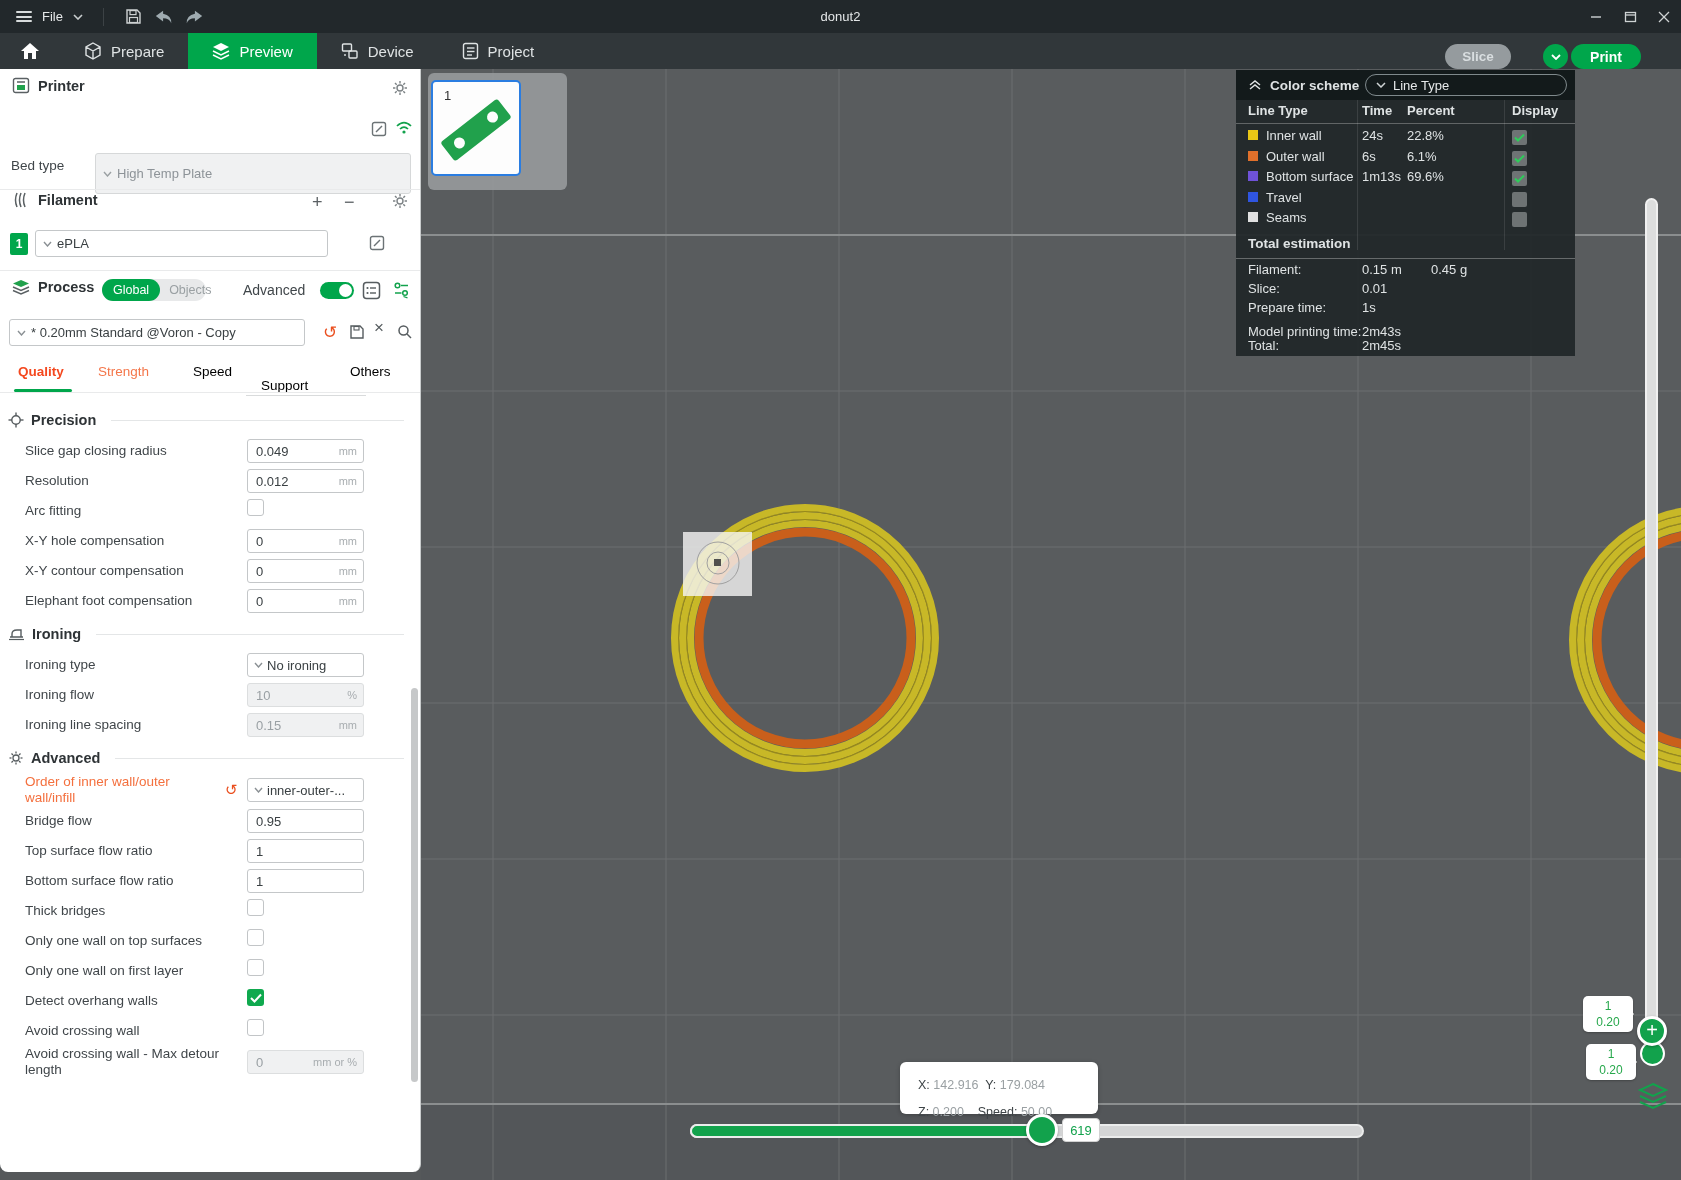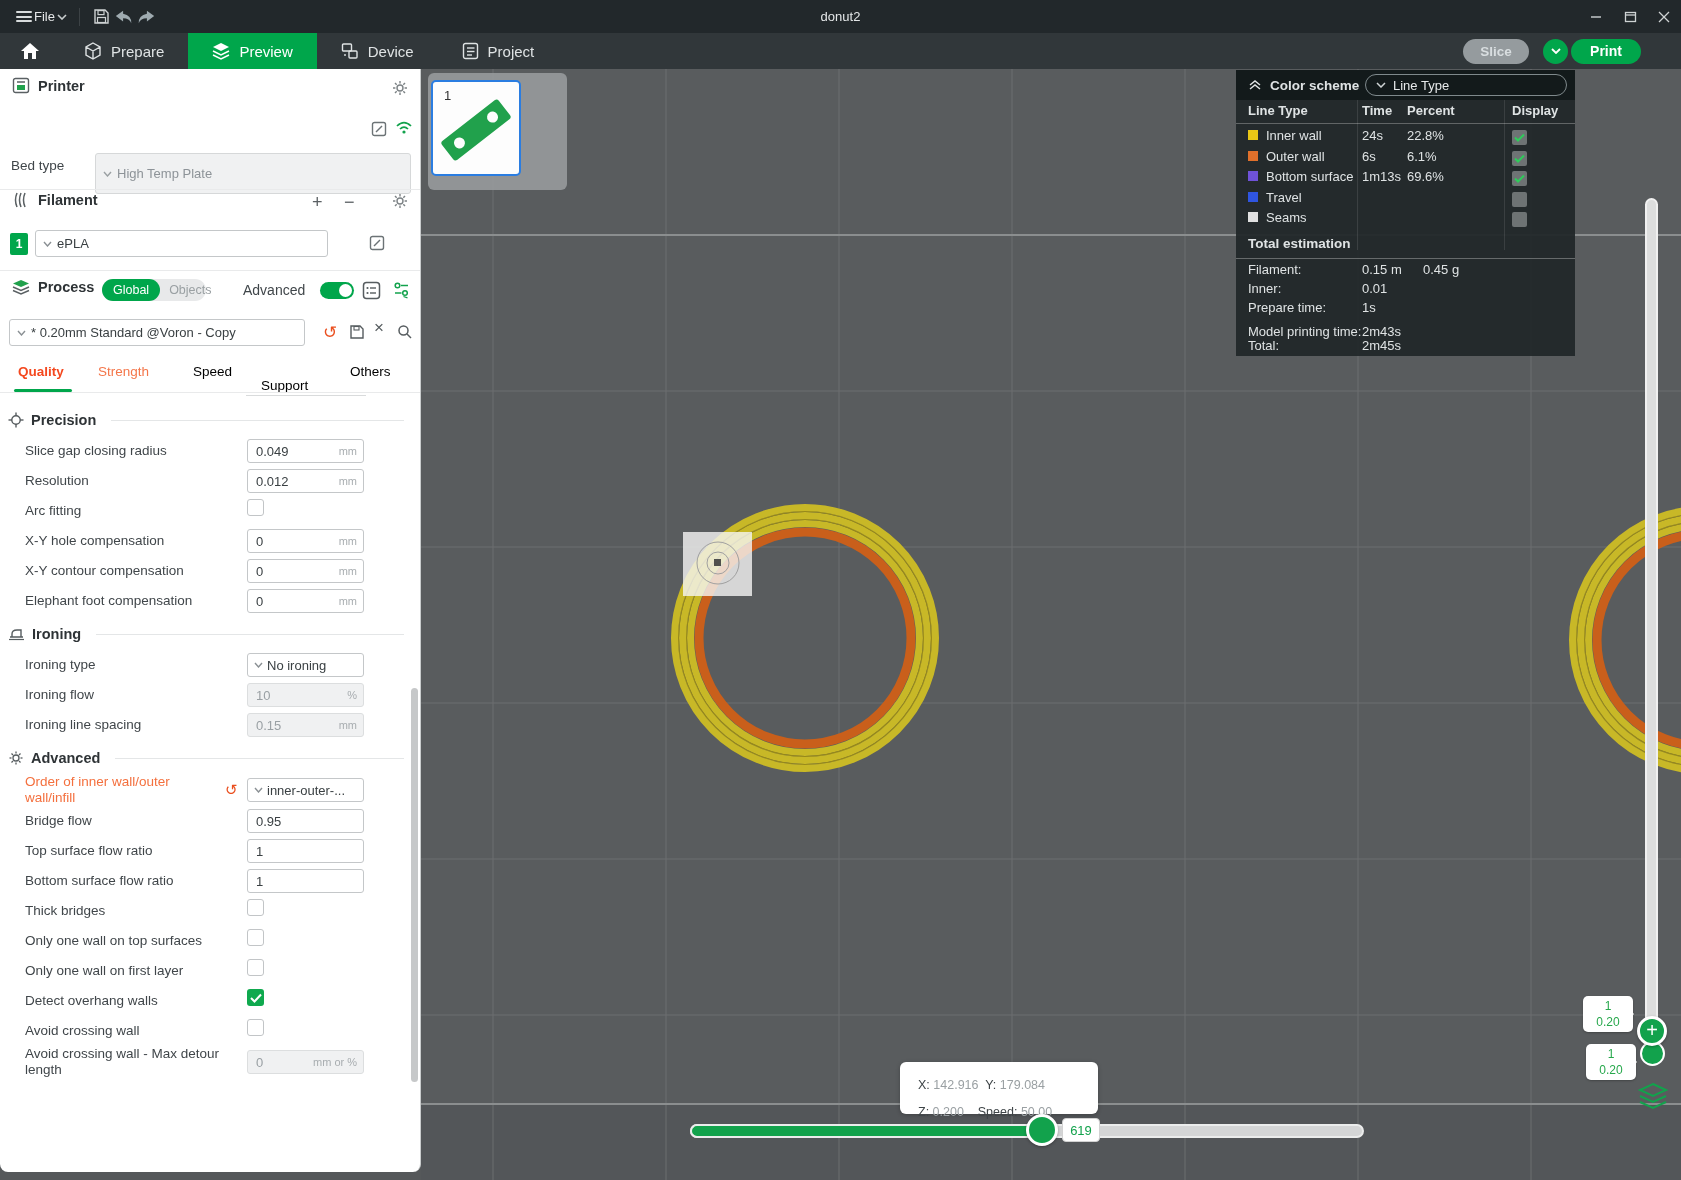--- a/index.html
+++ b/index.html
@@ -3,37 +3,37 @@
 <meta charset="utf-8">
 <style>
   * { margin:0; padding:0; box-sizing:border-box; }
   html,body { width:1681px; height:1180px; overflow:hidden;
     font-family:"Liberation Sans", sans-serif; background:#55585a; }
   .abs { position:absolute; }
 
   
   .titlebar { position:absolute; left:0; top:0; width:1681px; height:33px;
     background:#22282b; color:#dfe3e4; display:flex; align-items:center; }
-  .tb-left { display:flex; align-items:center; gap:2px; padding-left:16px; }
+  .tb-left { display:flex; align-items:center; gap:10px; padding-left:16px; }
   .hamburger { width:16px; height:11px; display:flex; flex-direction:column; justify-content:space-between; }
   .hamburger span { display:block; height:2px; background:#d8dcdd; border-radius:1px; }
   .tb-file { font-size:13px; color:#e6e8e9; }
   .tb-sep { width:1px; height:18px; background:#3c4245; margin:0 10px; }
   .tb-ic { width:20px; height:20px; display:flex; align-items:center; justify-content:center; }
   .title-center { position:absolute; left:0; right:0; text-align:center; font-size:13px; color:#e4e7e8; pointer-events:none; }
   .win-btns { margin-left:auto; display:flex; align-items:center; height:100%; }
   .win-btn { width:34px; height:100%; display:flex; align-items:center; justify-content:center; color:#cfd3d4; }
 
   
   .navbar { position:absolute; left:0; top:33px; width:1681px; height:36px;
     background:#31373a; display:flex; align-items:stretch; color:#dfe3e4; }
   .nav-tab { display:flex; align-items:center; gap:9px; padding:0 24px; font-size:15px; }
   .nav-home { padding:0 20px; }
   .nav-tab.active { background:#00a64b; color:#fff; }
-  .nav-right { margin-left:auto; display:flex; align-items:center; gap:14px; padding-right:40px; }
+  .nav-right { margin-left:auto; display:flex; align-items:flex-end; gap:32px; padding-right:40px; }
   .slice-btn { width:66px; height:25px; border-radius:13px; background:#959b9e; color:#d9dee0;
     font-size:13.5px; font-weight:bold; display:flex; align-items:center; justify-content:center; }
   .print-group { display:flex; align-items:center; gap:3px; }
   .print-chev { width:25px; height:25px; border-radius:50%; background:#00a64b; display:flex; align-items:center; justify-content:center; }
   .print-btn { width:70px; height:25px; border-radius:13px; background:#00a64b; color:#fff;
     font-size:14px; font-weight:bold; display:flex; align-items:center; justify-content:center; }
 
   
   .left-panel { position:absolute; left:0; top:69px; width:421px; height:1103px;
     background:#ffffff; border-right:1px solid #c9cccd; border-radius:0 0 8px 8px; overflow:hidden; }
@@ -101,21 +101,21 @@
   .col-name { left:12px; } .col-time { left:126px; } .col-pct { left:171px; } .col-disp { left:276px; }
   .trow { position:absolute; left:0; width:339px; height:20px; }
   .swatch { position:absolute; left:12px; top:4px; width:10px; height:10px; }
   .trow .tname { left:30px; top:1px; }
   .dcheck { position:absolute; left:276px; top:2px; width:15px; height:15px; background:#6e7374; border-radius:2px;
     display:flex; align-items:center; justify-content:center; }
   .vline { position:absolute; top:30px; width:1px; height:150px; background:rgba(255,255,255,0.10); }
   .est-title { position:absolute; left:12px; top:166px; font-size:13.5px; font-weight:bold; }
   .est-div { position:absolute; left:0; top:188px; width:339px; height:1px; background:rgba(255,255,255,0.30); }
   .erow { position:absolute; left:0; width:339px; height:19px; }
-  .erow .el { position:absolute; left:12px; } .erow .ev { position:absolute; left:126px; } .erow .ev2 { position:absolute; left:187px; }
+  .erow .el { position:absolute; left:12px; } .erow .ev { position:absolute; left:126px; } .erow .ev2 { position:absolute; left:195px; }
 
   
   .tooltip { position:absolute; left:900px; top:1062px; width:198px; height:52px; background:#fff;
     border-radius:6px; box-shadow:0 1px 4px rgba(0,0,0,0.25); font-size:12.5px; padding:8px 0 0 18px; }
   .tooltip .trowt { height:19px;margin-top:8px; }
   .tooltip .lab { color:#3f4548; } .tooltip .val { color:#9aa0a3; }
   .hslider-track { position:absolute; left:690px; top:1124px; width:674px; height:14px;
     background:#d4d5d6; border:2px solid #ebecec; border-radius:8px; }
   .hslider-fill { position:absolute; left:690px; top:1124px; width:352px; height:14px;
     background:#12a24c; border:2px solid #ebecec; border-radius:8px 0 0 8px; border-right:none; }
@@ -739,21 +739,21 @@
     </div>
   <div class="est-title">Total estimation</div>
   <div class="est-div"></div>
   <div id="estimation-rows">
       <div class="erow" style="top: 192px;">
         <span class="el">Filament:</span>
         <span class="ev">0.15 m</span>
         <span class="ev2">0.45 g</span>
       </div>
       <div class="erow" style="top: 211px;">
-        <span class="el">Inner:</span>
+        <span class="el">Slice:</span>
         <span class="ev">0.01</span>
         <span class="ev2"></span>
       </div>
       <div class="erow" style="top: 230px;">
         <span class="el">Prepare time:</span>
         <span class="ev">1s</span>
         <span class="ev2"></span>
       </div>
       <div class="erow" style="top: 254px;">
         <span class="el">Model printing time:</span>

